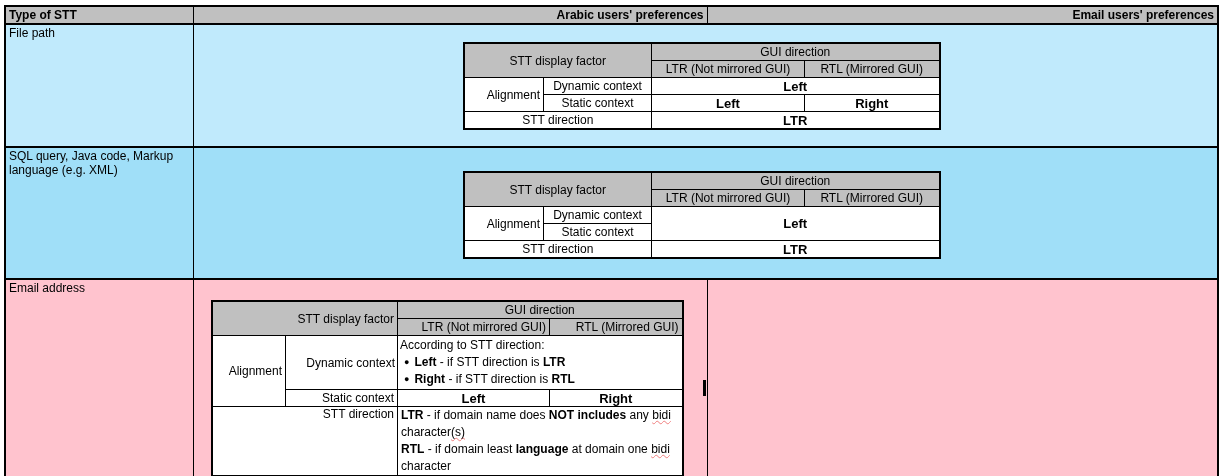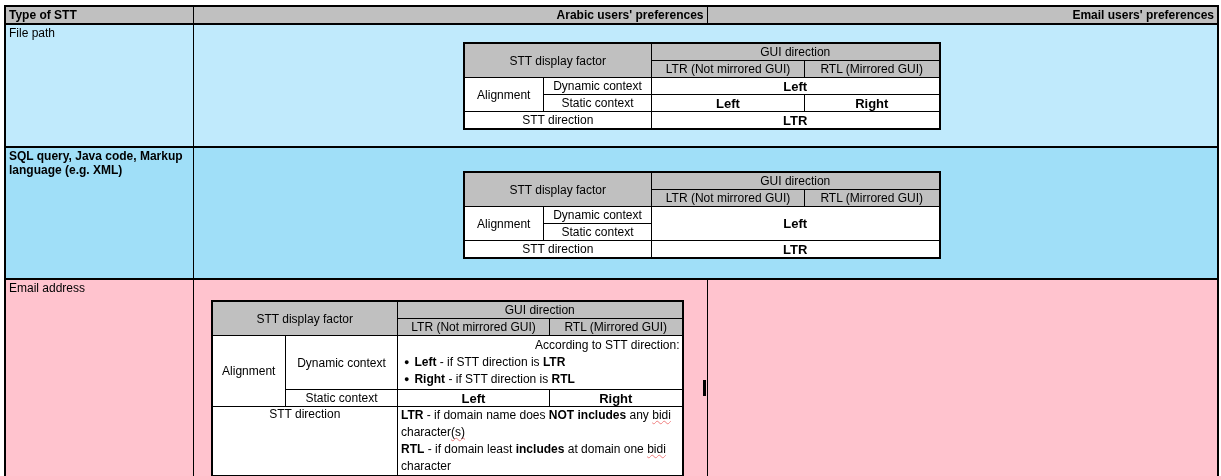--- a/index.html
+++ b/index.html
@@ -10,39 +10,39 @@
   .outer{position:absolute;left:4px;top:5px;width:1213px;table-layout:fixed;border:2px solid #000;}
   .outer > tbody > tr > td{border:2px solid #000;border-left-width:1px;border-right-width:1px;
                            padding:1px 3px;vertical-align:top;overflow:hidden;}
   .hdr td{background:#c0c0c0;height:14px;font-weight:bold;text-align:right;padding:0 3px;}
   .hdr td.first{text-align:left;}
   .blue1{background:#c0eafc;margin-top:29px;}
   .blue2{background:#a0dff8;}
   .pink{background:#ffc3ce;}
   td.lbl{padding-left:3px;}
   td.lbl-file{padding-top:13px;height:119px;}
-  td.lbl-sql{padding-top:6px;height:128px;font-weight:bold;}
+  td.lbl-sql{padding-top:6px;height:128px;}
   td.lbl-email{vertical-align:middle;height:203px;}
   td.host{padding:0;}
   
   .nt{border:2px solid #000;table-layout:fixed;background:#fff;}
   .nt td{border:1px solid #000;padding:0 3px;height:16px;vertical-align:middle;white-space:nowrap;overflow:hidden;}
   .nt .g{background:#c0c0c0;}
   .ctr{text-align:center;}
-  .lft{text-align:center;}
+  .lft{text-align:right;}
   .top{vertical-align:top;}
   .val{font-weight:bold;font-size:13px;text-align:center;}
   .t1{margin:16px 0 0 266px;}
   .t2{margin:22px 0 0 266px;}
   .t3{margin:19px 0 0 14px;}
   .t3 td{white-space:normal;}
   .t3 td.r-dyn{height:51px;padding:1px 2px;}
   .t3 td.r-dir{height:64px;vertical-align:top;}
   .dyncell{font-size:12px;line-height:17px;}
-  .dyncell .intro{text-align:right;}
+  .dyncell .intro{text-align:left;}
   .dyncell .bul{text-align:left;padding-left:4px;}
   .dot{display:inline-block;font-size:9px;vertical-align:1px;margin-right:5px;}
   .dircell{line-height:17px;vertical-align:top;}
   .dircell .rule{max-width:272px;}
   .sp{text-decoration:underline wavy #f08080;text-decoration-thickness:1px;text-decoration-skip-ink:none;}
   b{font-weight:bold;}
   .tick{position:absolute;left:703px;top:380px;width:3px;height:16px;background:#000;}
 </style>
 </head>
 <body>
@@ -165,21 +165,21 @@
               </tr>
               <tr>
                 <td class="lft">Static context</td>
                 <td class="val">Left</td>
                 <td class="val">Right</td>
               </tr>
               <tr>
                 <td class="lft top r-dir" colspan="2">STT direction</td>
                 <td class="dircell r-dir" colspan="2">
                   <div class="rule"><b>LTR</b><span> - if domain name does </span><b>NOT includes</b><span> any </span><span class="sp">bidi</span><span> character</span><span class="sp">(s)</span></div>
-                  <div class="rule"><b>RTL</b><span> - if domain least </span><b>includes</b><span> at domain one </span><span class="sp">bidi</span><span> character</span></div>
+                  <div class="rule"><b>RTL</b><span> - if domain least </span><b>language</b><span> at domain one </span><span class="sp">bidi</span><span> character</span></div>
                 </td>
               </tr>
             </tbody>
           </table>
         </td>
         <td class="pink"></td>
       </tr>
     </tbody>
   </table>
   <div class="tick"></div>

